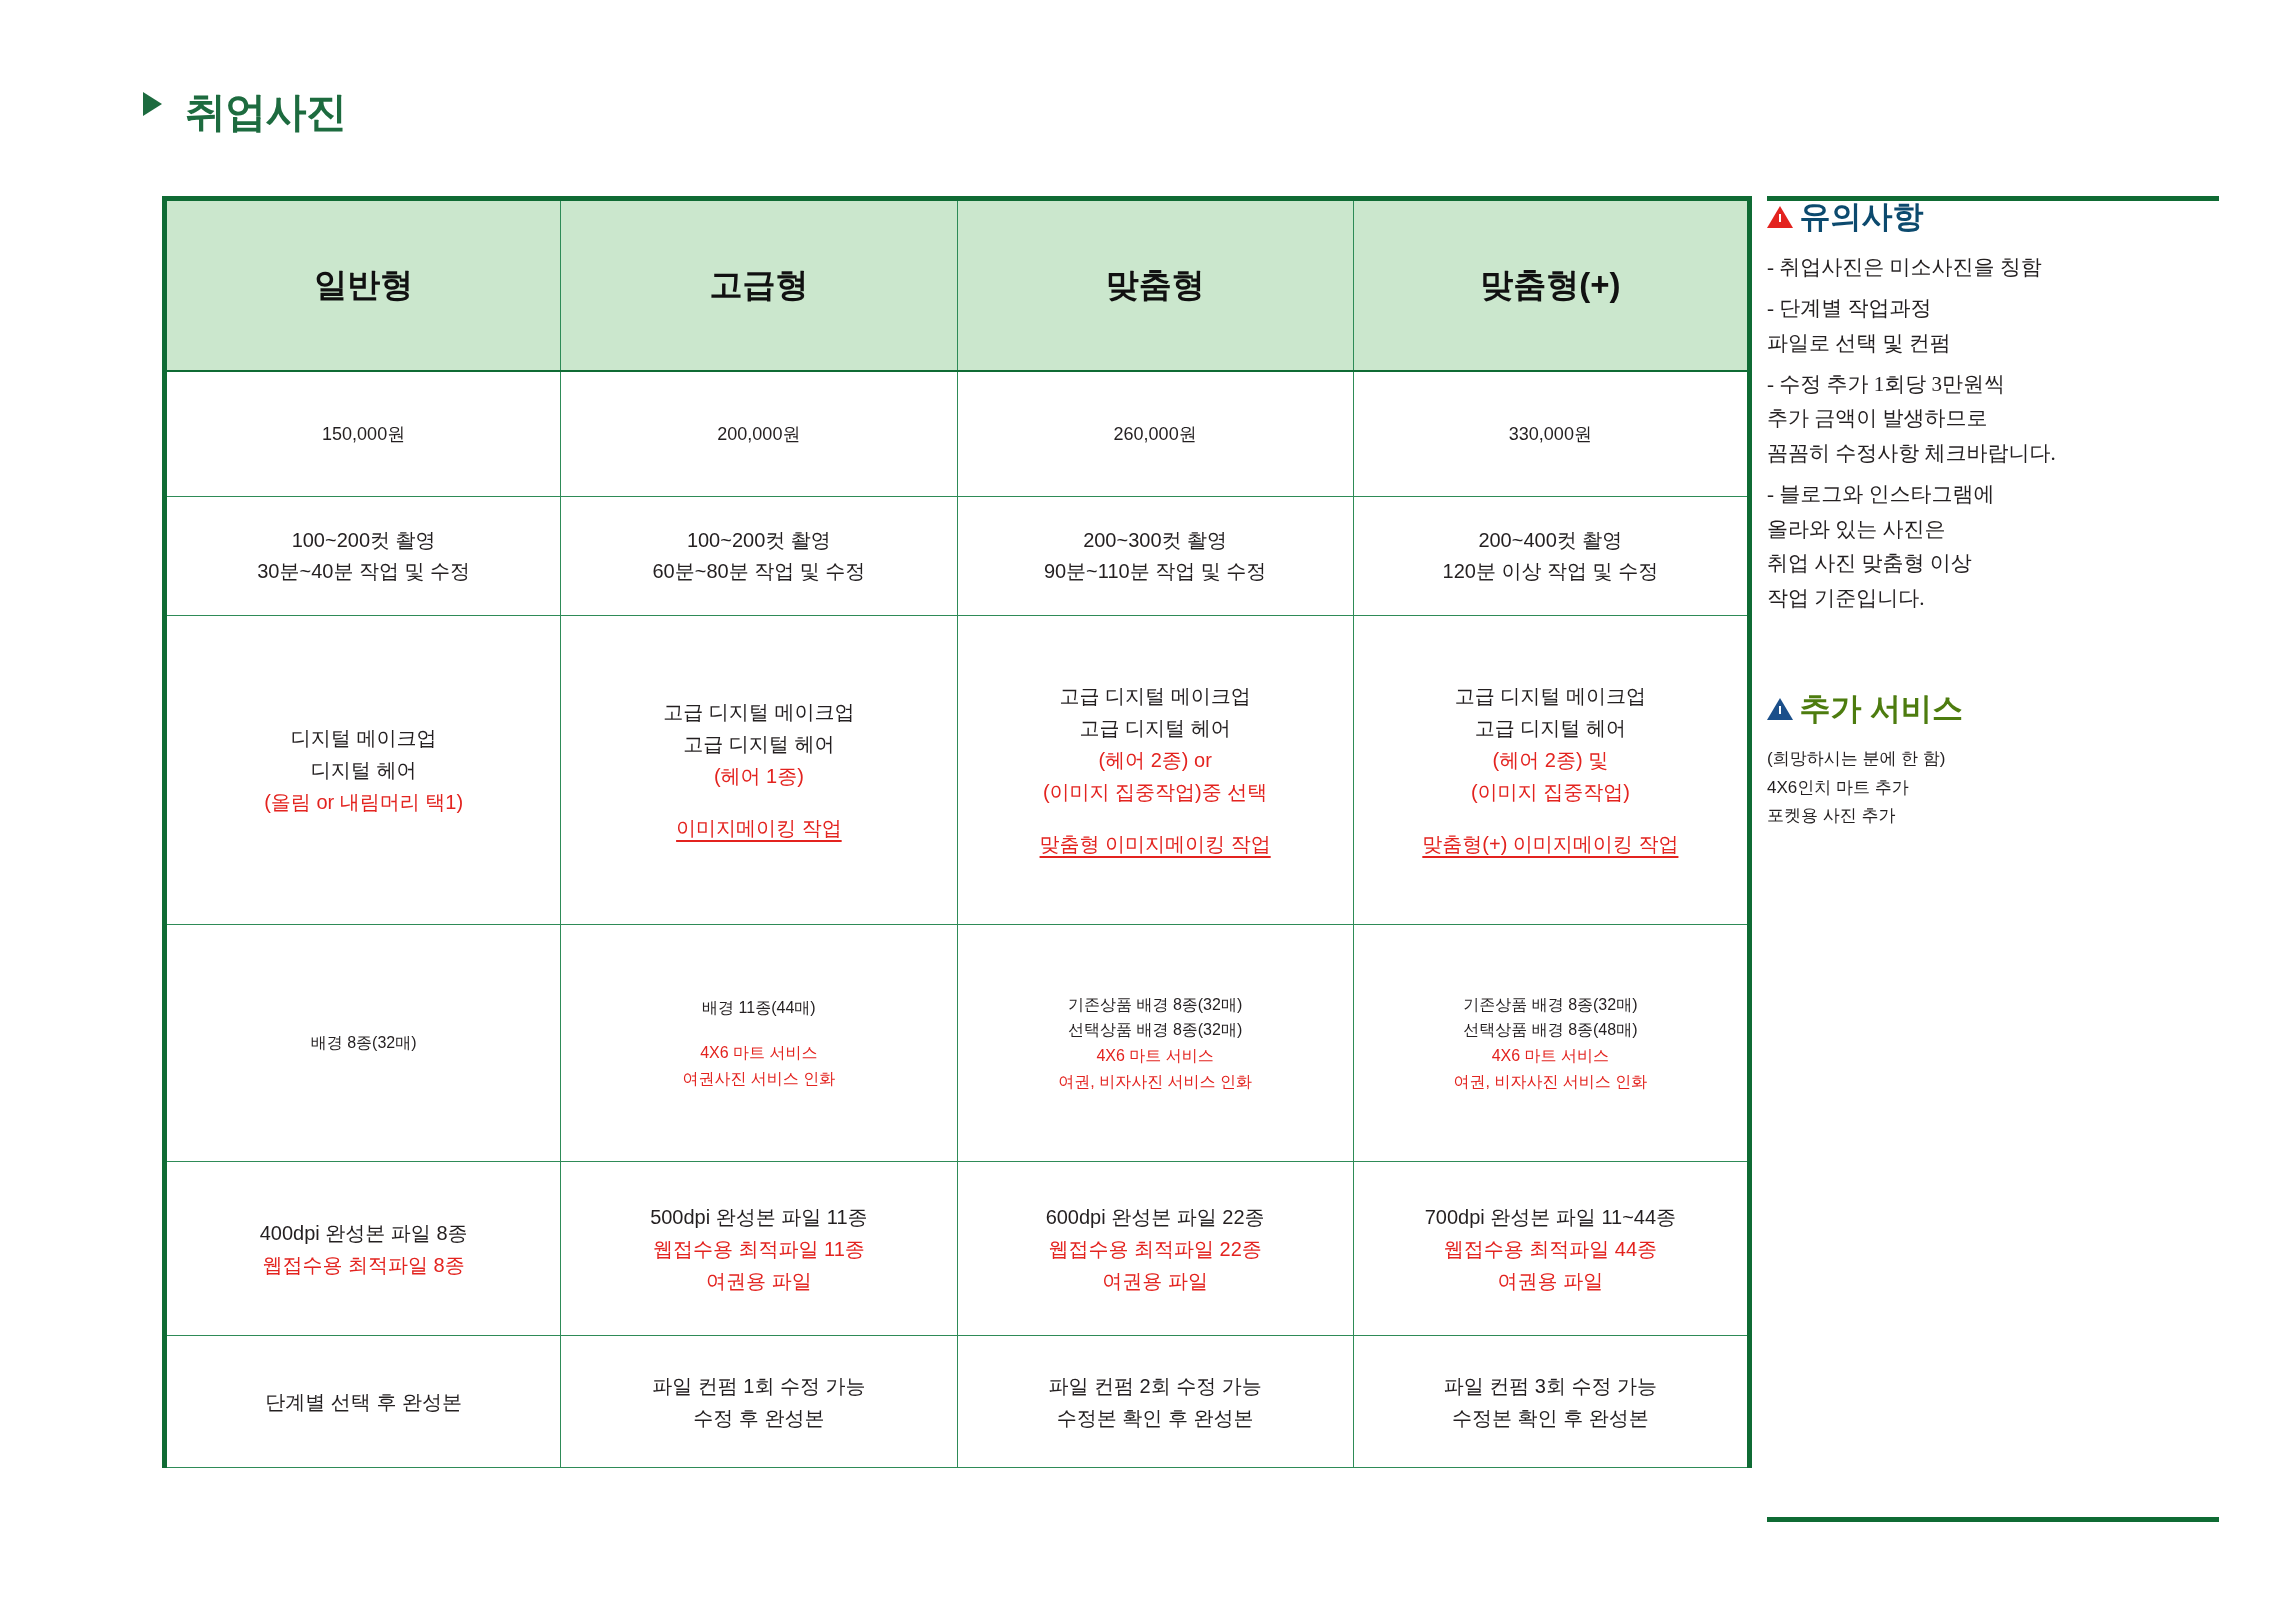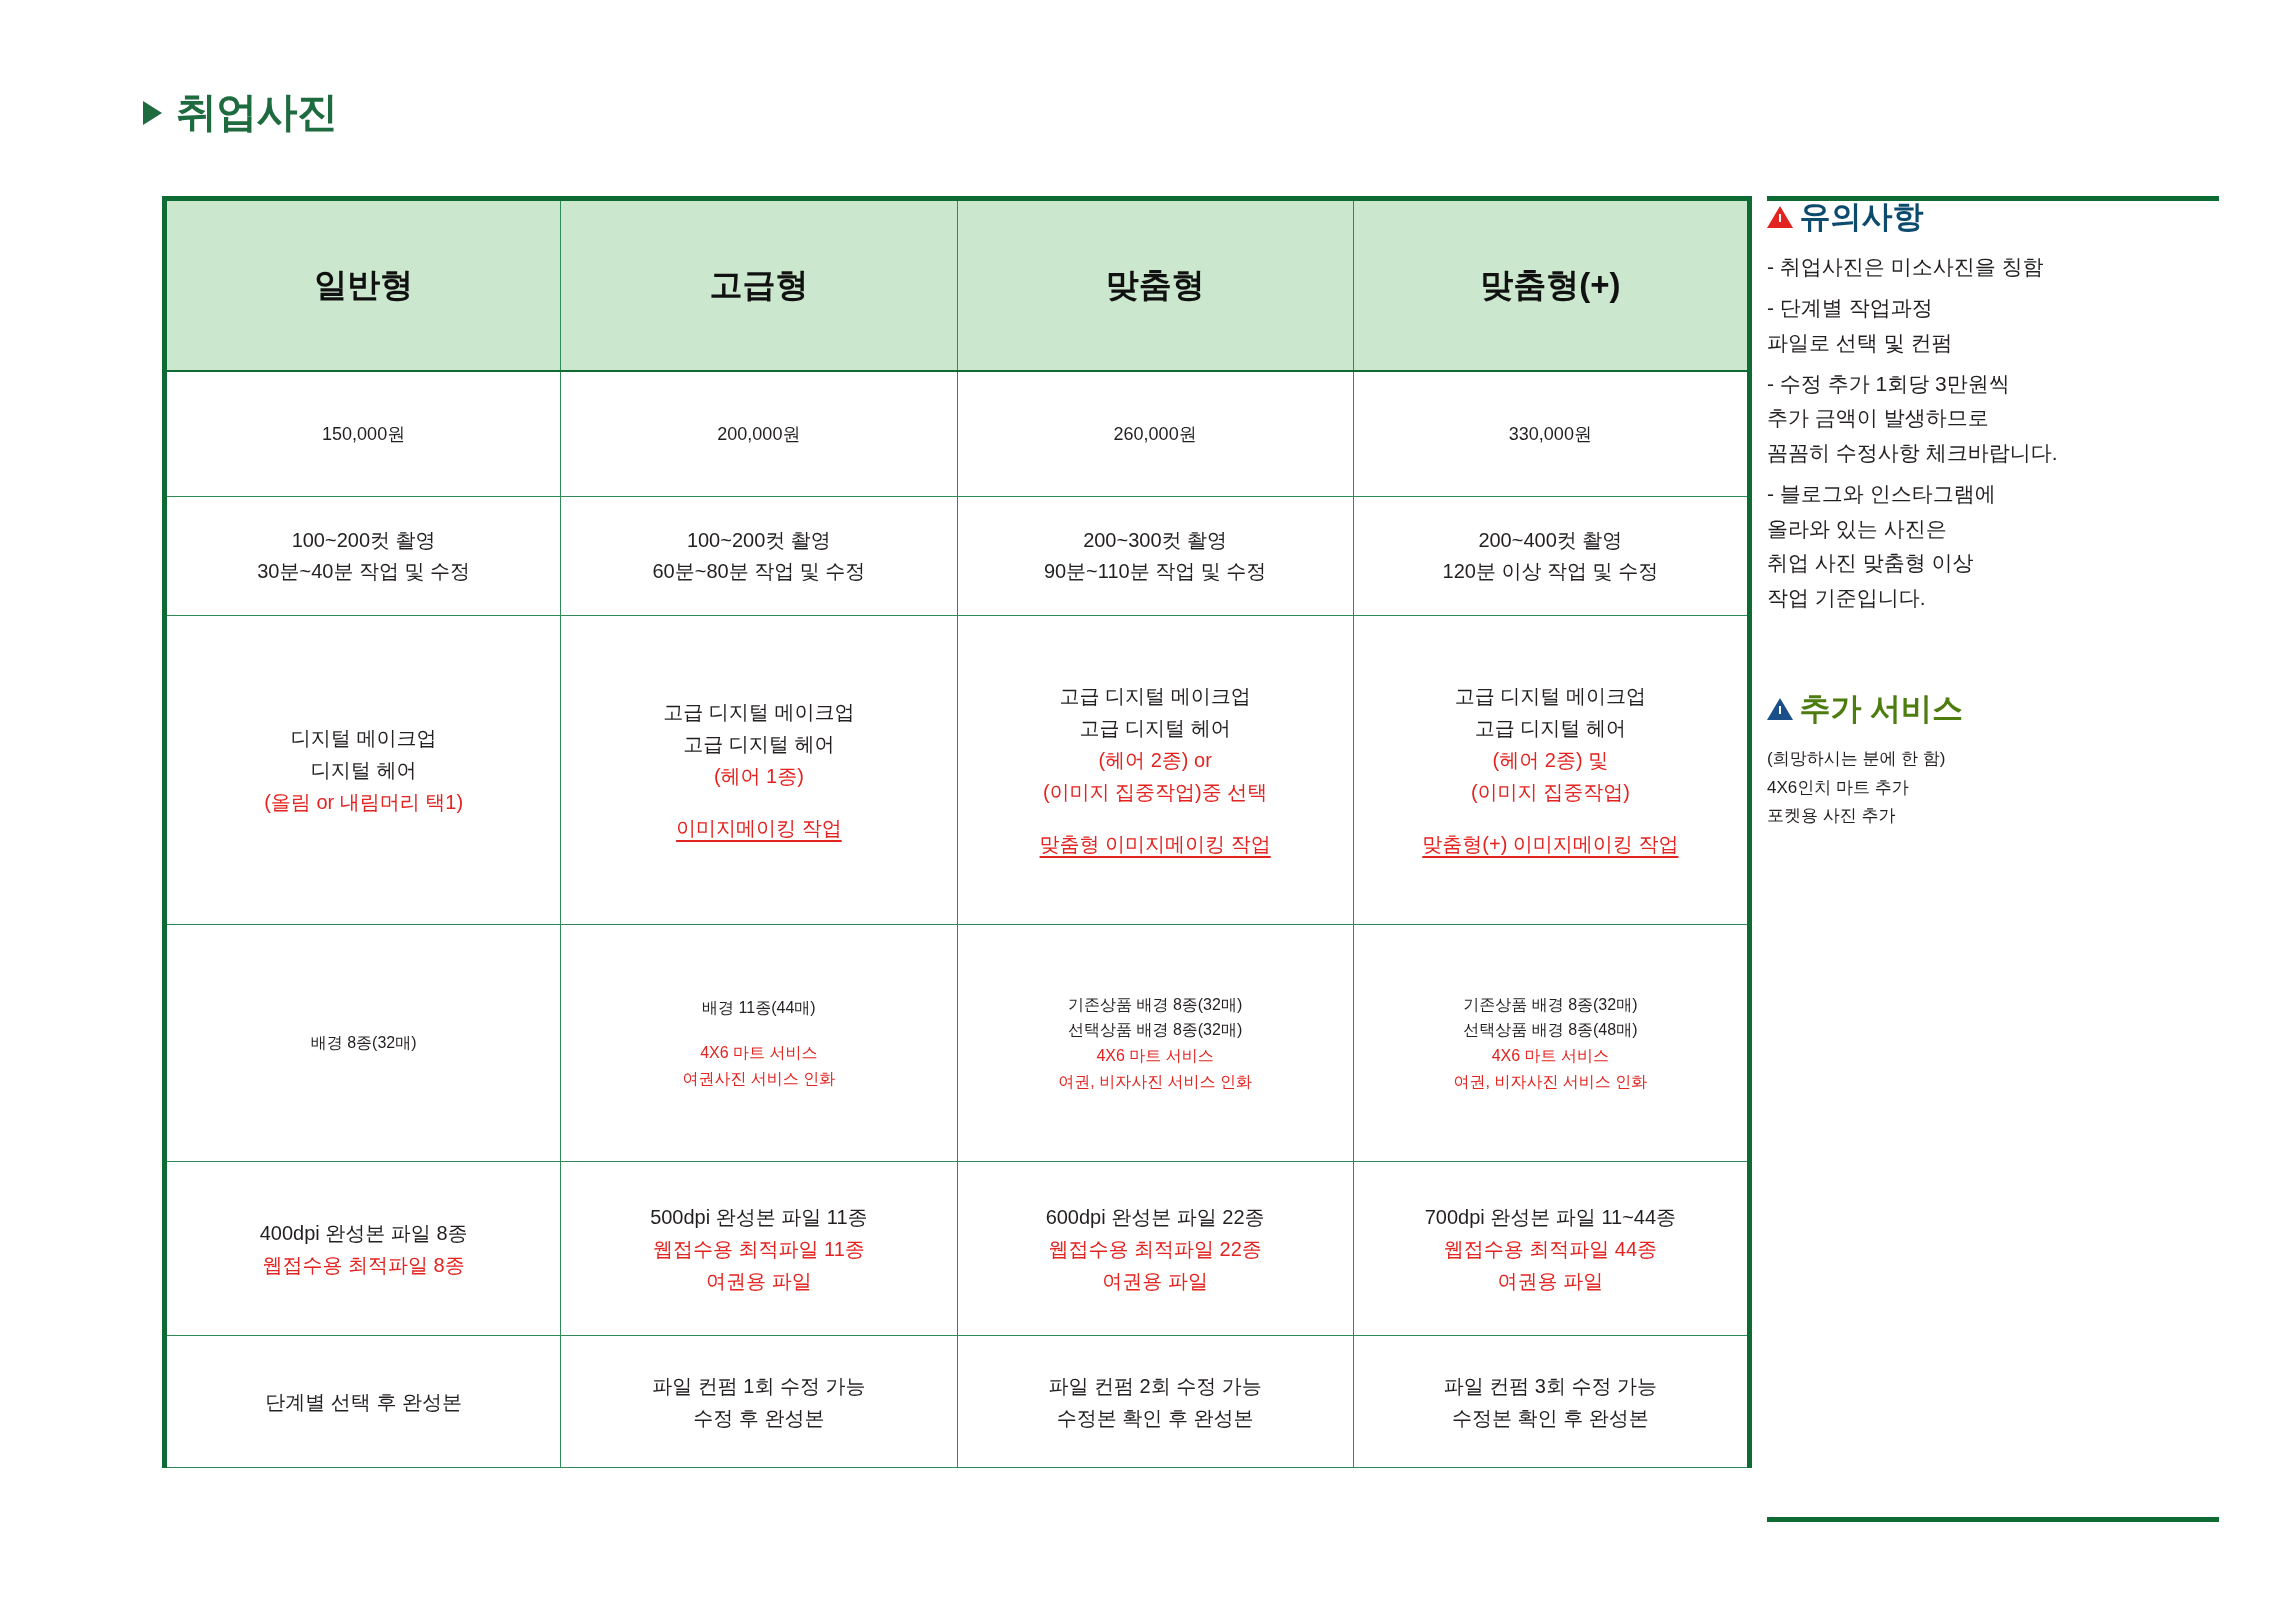--- a/index.html
+++ b/index.html
@@ -22,22 +22,21 @@
     width: 2295px;
     height: 1623px;
   }
 
   
   .title-row {
     position: absolute;
     left: 143px;
     top: 92px;
     display: flex;
-    align-items: center;
-    gap: 14px;
+    gap: 23px;
   }
   .title-tri {
     width: 0; height: 0;
     border-left: 19.6px solid #1d6b3f;
     border-top: 12.4px solid transparent;
     border-bottom: 12.4px solid transparent;
   }
   .title-text {
     font-size: 41px;
     font-weight: bold;
@@ -147,21 +146,21 @@
     width: 2.6px; height: 8.5px;
     background: #fff;
   }
   .warn-tri.blue { border-bottom-color: #1b4f8a; }
   .notes-head.blue { color: #4d7c0f; }
   .note-list {
     font-size: 21px;
     line-height: 1.65;
     color: #231f20;
   }
-  .note-item { margin-bottom: 6.5px; white-space: pre-line; }
+  .note-item { margin-bottom: 6.5px; white-space: pre-line; font-family: Liberation Serif, serif; }
   .notes-block2 { margin-top: 72px; }
   .note-plain { font-size: 17px; line-height: 1.7; white-space: pre-line; margin-top: 15px; }
 
   
   .rule-top, .rule-bottom {
     position: absolute;
     left: 1767px;
     width: 452px;
     height: 5.2px;
     background: #0f6b34;

